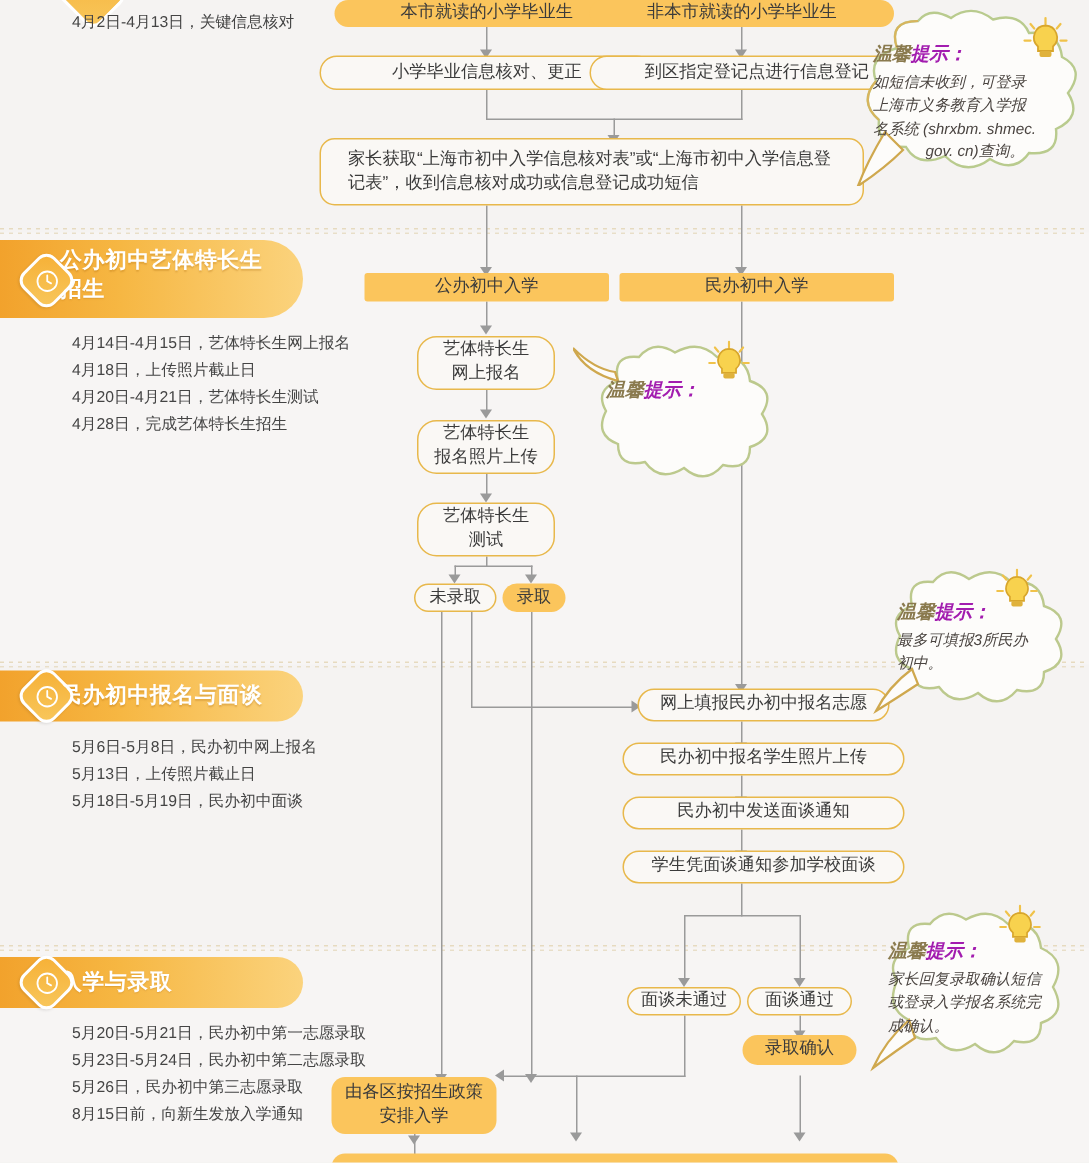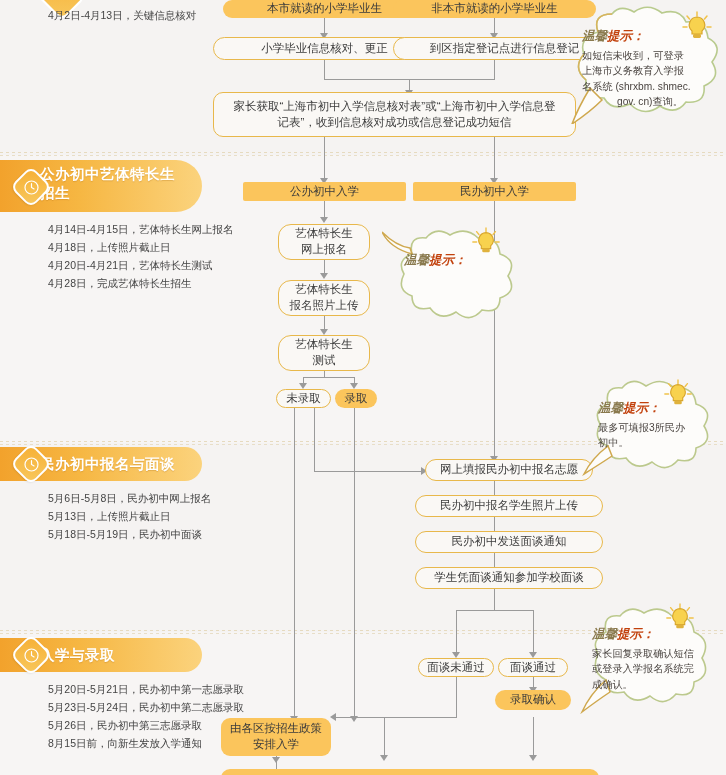--- a/index.html
+++ b/index.html
@@ -39,21 +39,21 @@
     box-shadow:0 1px 2px rgba(0,0,0,.10);}
   .clockface{position:absolute;left:0;top:0;width:30px;height:30px;
     display:flex;align-items:center;justify-content:center;}
   .clockface svg{display:block;}
 
   .dates{margin:8px 0 0 48px;}
   .dateline{font-size:10.5px;color:#444;line-height:1.72;white-space:nowrap;}
 
   
   .node{position:absolute;box-sizing:border-box;display:flex;align-items:center;
-    justify-content:center;text-align:center;line-height:1.35;}
+    justify-content:center;line-height:1.35;}
   .n-solid{background:#fbc55c;color:#3b3b3b;font-size:11.5px;}
   .n-solid.rect{border-radius:2px;}
   .n-solid.pill{border-radius:13px;}
   .n-solid.round{border-radius:9px;}
   .n-out{background:#faf8f5;border:1.3px solid #e8b84b;border-radius:13px;
     color:#3b3b3b;font-size:11.5px;}
   .n-out.soft{border-radius:10px;}
 
   
   .ln{position:absolute;background:#9a9a9a;}
@@ -66,22 +66,22 @@
     border-left:6px solid #9a9a9a;}
   .ah.left{border-top:4px solid transparent;border-bottom:4px solid transparent;
     border-right:6px solid #9a9a9a;}
 
   
   .tip{position:absolute;}
   .tip svg{position:absolute;left:0;top:0;}
   .tipbody{position:absolute;box-sizing:border-box;}
   .tiphead{font-size:12.5px;font-weight:bold;font-style:italic;white-space:nowrap;}
   .tiphead .a{color:#8a7a4e;text-align:right;}
-  .tiphead .b{color:#c2410c;}
-  .tiptext{font-size:10.2px;color:#4a4440;line-height:1.5;}
+  .tiphead .b{color:#a21caf;}
+  .tiptext{font-size:10.2px;font-style:italic;color:#4a4440;line-height:1.5;}
   .bulb{position:absolute;}
 </style>
 </head>
 <body>
 
 <div id="stage">
 
   <div class="band alt" style="top:155px;height:288px;"></div>
   <div class="band alt" style="top:632px;height:143px;"></div>
   <div class="divider" style="top:152px;"></div>
@@ -237,21 +237,21 @@
 
   <div class="node n-solid pill" style="left:223px;top:0px;width:203px;height:18px;">本市就读的小学毕业生</div>
   <div class="node n-solid pill" style="left:393px;top:0px;width:203px;height:18px;">非本市就读的小学毕业生</div>
 
   <div class="node n-out" style="left:213px;top:37px;width:223px;height:23px;">小学毕业信息核对、更正</div>
   <div class="node n-out" style="left:393px;top:37px;width:223px;height:23px;">到区指定登记点进行信息登记</div>
 
   <div class="node n-out soft" style="left:213px;top:92px;width:363px;height:45px;padding:0 18px;">家长获取“上海市初中入学信息核对表”或“上海市初中入学信息登记表”，收到信息核对成功或信息登记成功短信</div>
 
   <div class="node n-solid rect" style="left:243px;top:182px;width:163px;height:19px;">公办初中入学</div>
-  <div class="node n-solid rect" style="left:413px;top:182px;width:163px;height:19px;">民办初中入学</div>
+  <div class="node n-solid rect" style="left:413px;top:182px;width:183px;height:19px;">民办初中入学</div>
 
   <div class="node n-out" style="left:278px;top:224px;width:92px;height:36px;flex-direction:column;">
     <span>艺体特长生</span>
     <span>网上报名</span>
   </div>
   <div class="node n-out" style="left:278px;top:280px;width:92px;height:36px;flex-direction:column;">
     <span>艺体特长生</span>
     <span>报名照片上传</span>
   </div>
   <div class="node n-out" style="left:278px;top:335px;width:92px;height:36px;flex-direction:column;">

